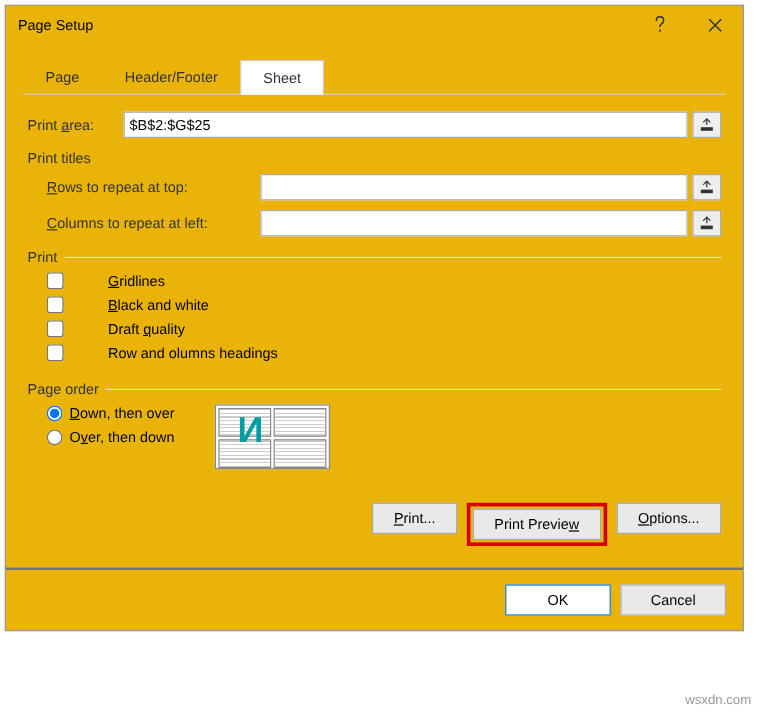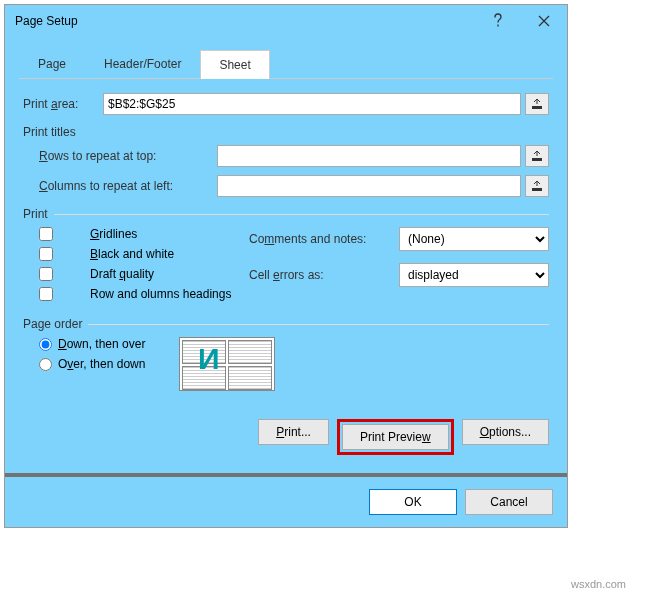--- a/index.html
+++ b/index.html
@@ -1,17 +1,17 @@
 <!DOCTYPE html>
 <html><head>
 <meta charset="utf-8">
 <style>
   * { box-sizing: border-box; font-family: 'Segoe UI', Tahoma, sans-serif; font-size: 12px; }
   body { margin: 0; background: #fff; padding: 4px; }
-  .dialog { width: 564px; border: 1px solid #999; background: #7dd3fc; }
+  .dialog { width: 616px; border: 1px solid #999; background: #eab308; }
   .titlebar { display: flex; align-items: center; height: 32px; padding: 0 0 0 10px; }
   .titlebar .title { flex: 1; font-size: 12px; }
   .titlebar .btn { width: 46px; height: 32px; display: flex; align-items: center; justify-content: center; cursor: pointer; }
   .body { padding: 6px 14px 14px 14px; }
   .tabs { display: flex; border-bottom: 1px solid #ccc; margin-top: 6px; }
   .tab { padding: 7px 18px; border: 1px solid transparent; border-bottom: none; cursor: pointer; color: #333; }
   .tab.active { border-color: #ccc; background: #fff; position: relative; top: 1px; }
   .content { padding: 14px 4px 4px 4px; }
   .row { display: flex; align-items: center; margin-bottom: 8px; }
   .row label, .lbl { color: #333; }
@@ -36,21 +36,21 @@
   select { flex: 1; height: 24px; border: 1px solid #aaa; background: #fff; padding: 0 4px; }
   .order-row { display: flex; align-items: flex-start; }
   .order-opts { width: 140px; }
   .order-img { width: 96px; height: 54px; border: 1px solid #888; position: relative; background: #fff; }
   .quad { position: absolute; width: 44px; height: 24px; border: 1px solid #888; background: repeating-linear-gradient(0deg,#ccc,#ccc 1px,#fff 1px,#fff 3px); }
   .q1{top:2px;left:2px}.q2{top:2px;left:48px}.q3{top:28px;left:2px}.q4{top:28px;left:48px}
   .arrow-z { position:absolute; top:4px; left:18px; color:#009da6; font-size:30px; font-weight:bold; pointer-events:none; }
   .btn-row { display: flex; justify-content: flex-end; gap: 8px; margin-top: 28px; }
   button.push { height: 26px; padding: 0 17px; border: 1px solid #aaa; background: #e9e9e9; cursor: pointer; font-size: 12px; }
   .highlight-box { border: 3px solid #d40000; padding: 2px; }
-  .footer { display: flex; justify-content: flex-end; gap: 8px; padding: 12px 14px; border-top: 4px solid #737373; }
+  .footer { display: flex; justify-content: flex-end; gap: 8px; padding: 12px 14px; border-top: 2px solid #737373; }
   button.ok { height: 26px; width: 88px; border: 1px solid #0078d7; background: #fff; color: #000; cursor: pointer; }
   button.cancel { height: 26px; width: 88px; border: 1px solid #aaa; background: #e9e9e9; cursor: pointer; }
   .watermark { position: fixed; bottom: 6px; right: 23px; color: #999; font-size: 11px; }
 </style>
 </head>
 <body>
 
 <div class="dialog">
   <div class="titlebar">
     <span class="title">Page Setup</span>
@@ -132,30 +132,20 @@
             </div>
           <div class="chk-row">
               <input type="checkbox" style="">
               <label>Draft <span class="u">q</span>uality</label>
             </div>
           <div class="chk-row">
               <input type="checkbox" style="">
               <label>Row and olumns headings</label>
             </div>
         </div>
-        <div class="print-right">
-          <div class="sel-row">
-            <span class="lbl">Co<span class="u">m</span>ments and notes:</span>
-            <select><option>(None)</option></select>
-          </div>
-          <div class="sel-row">
-            <span class="lbl">Cell <span class="u">e</span>rrors as:</span>
-            <select><option>displayed</option></select>
-          </div>
-        </div>
       </div>
 
       <div class="group-line-wrap">
         <span class="lbl">Page order</span>
         <div class="line"></div>
       </div>
       <div class="indent order-row">
         <div class="order-opts">
           <div class="radio-row">
               <input type="radio" name="po" checked="" style="">

